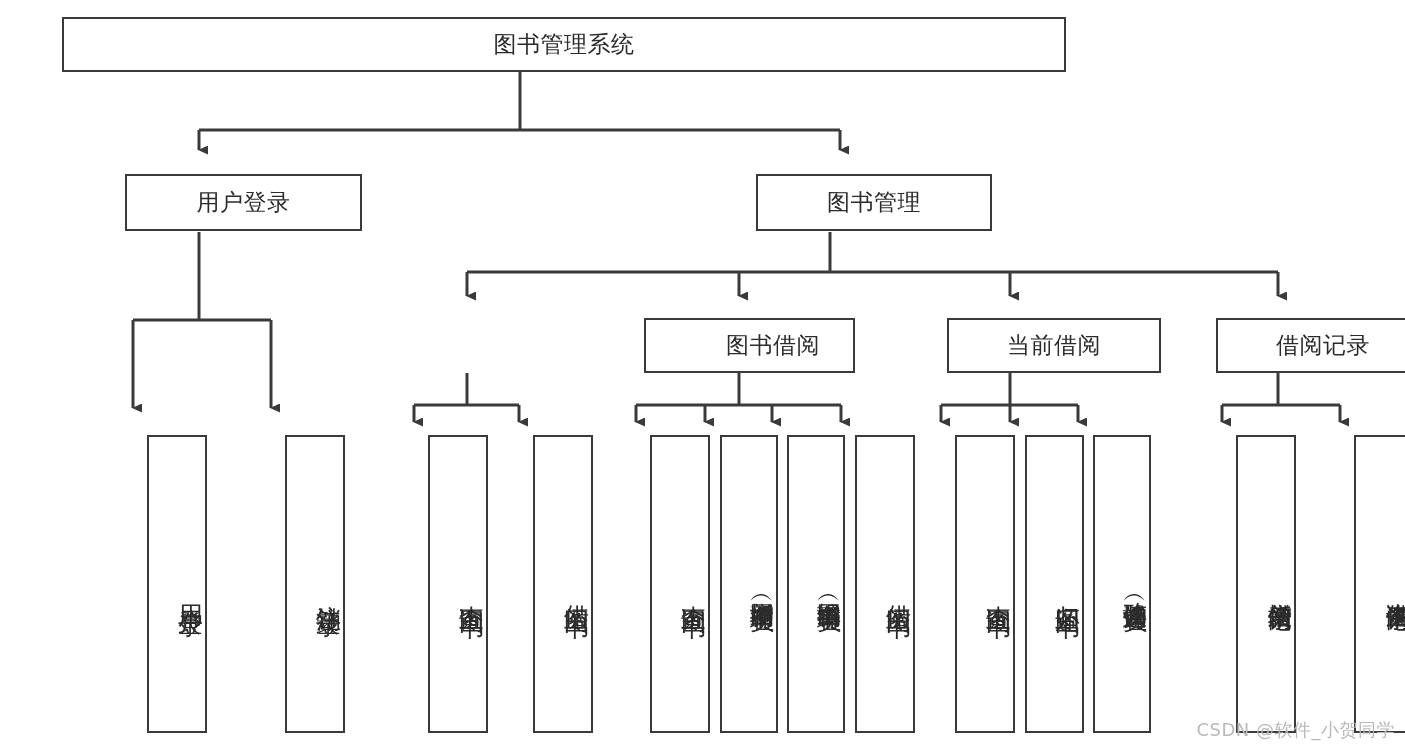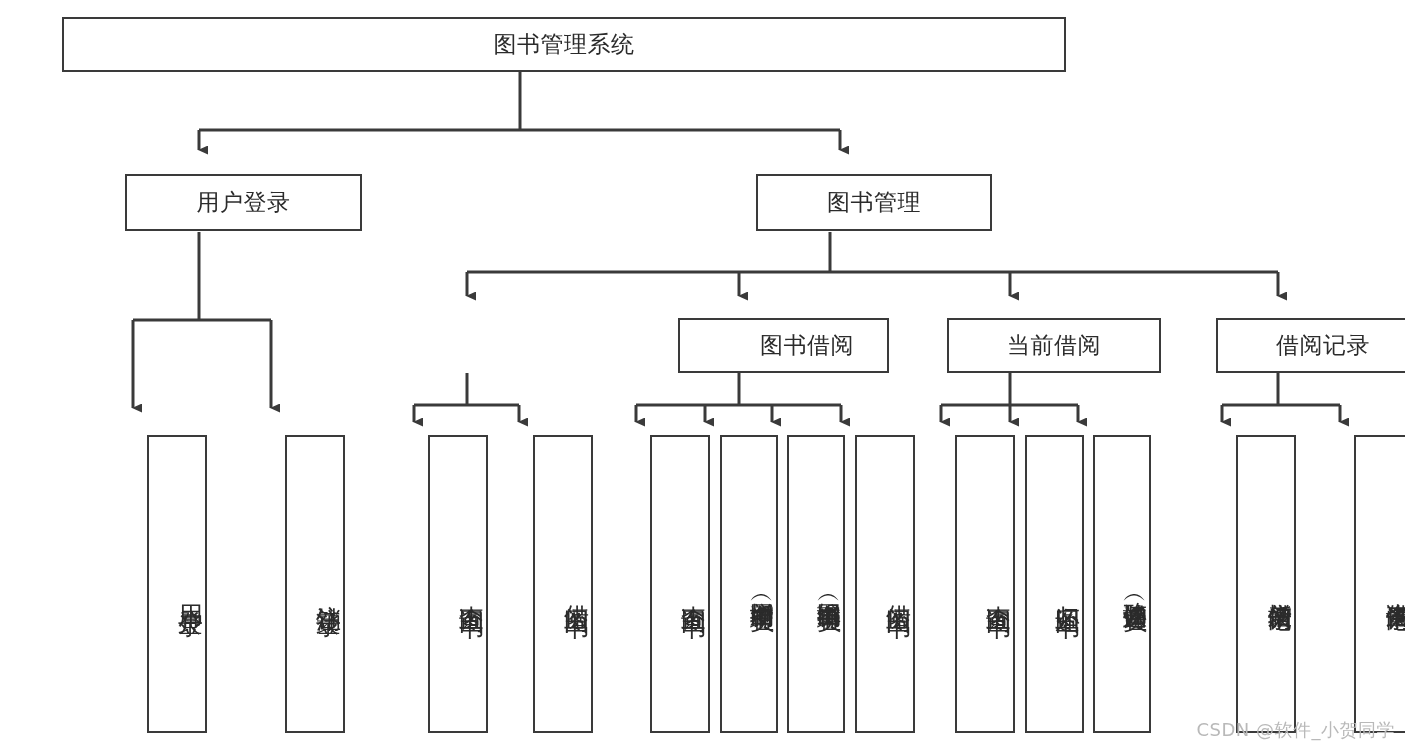--- a/index.html
+++ b/index.html
@@ -130,21 +130,21 @@
     <span>图书管理系统</span>
   </div>
 
   <div class="node node-h" style="left:81px; top:174px; width:237px; height:57px;">
     <span>用户登录</span>
   </div>
   <div class="node node-h" style="left:712px; top:174px; width:236px; height:57px;">
     <span>图书管理</span>
   </div>
 
-  <div class="node node-h" style="left:634px; top:318px; width:211px; height:55px;padding-left:47px;">
+  <div class="node node-h" style="left:600px; top:318px; width:211px; height:55px;padding-left:47px;">
     <span>图书借阅</span>
   </div>
   <div class="node node-h" style="left:1172px; top:318px; width:214px; height:55px;">
     <span>借阅记录</span>
   </div>
   <div class="node node-h" style="left:903px; top:318px; width:214px; height:55px;">
     <span>当前借阅</span>
   </div>
 
   <div class="node node-v" style="left:103px; top:435px; width:60px; height:298px;">

